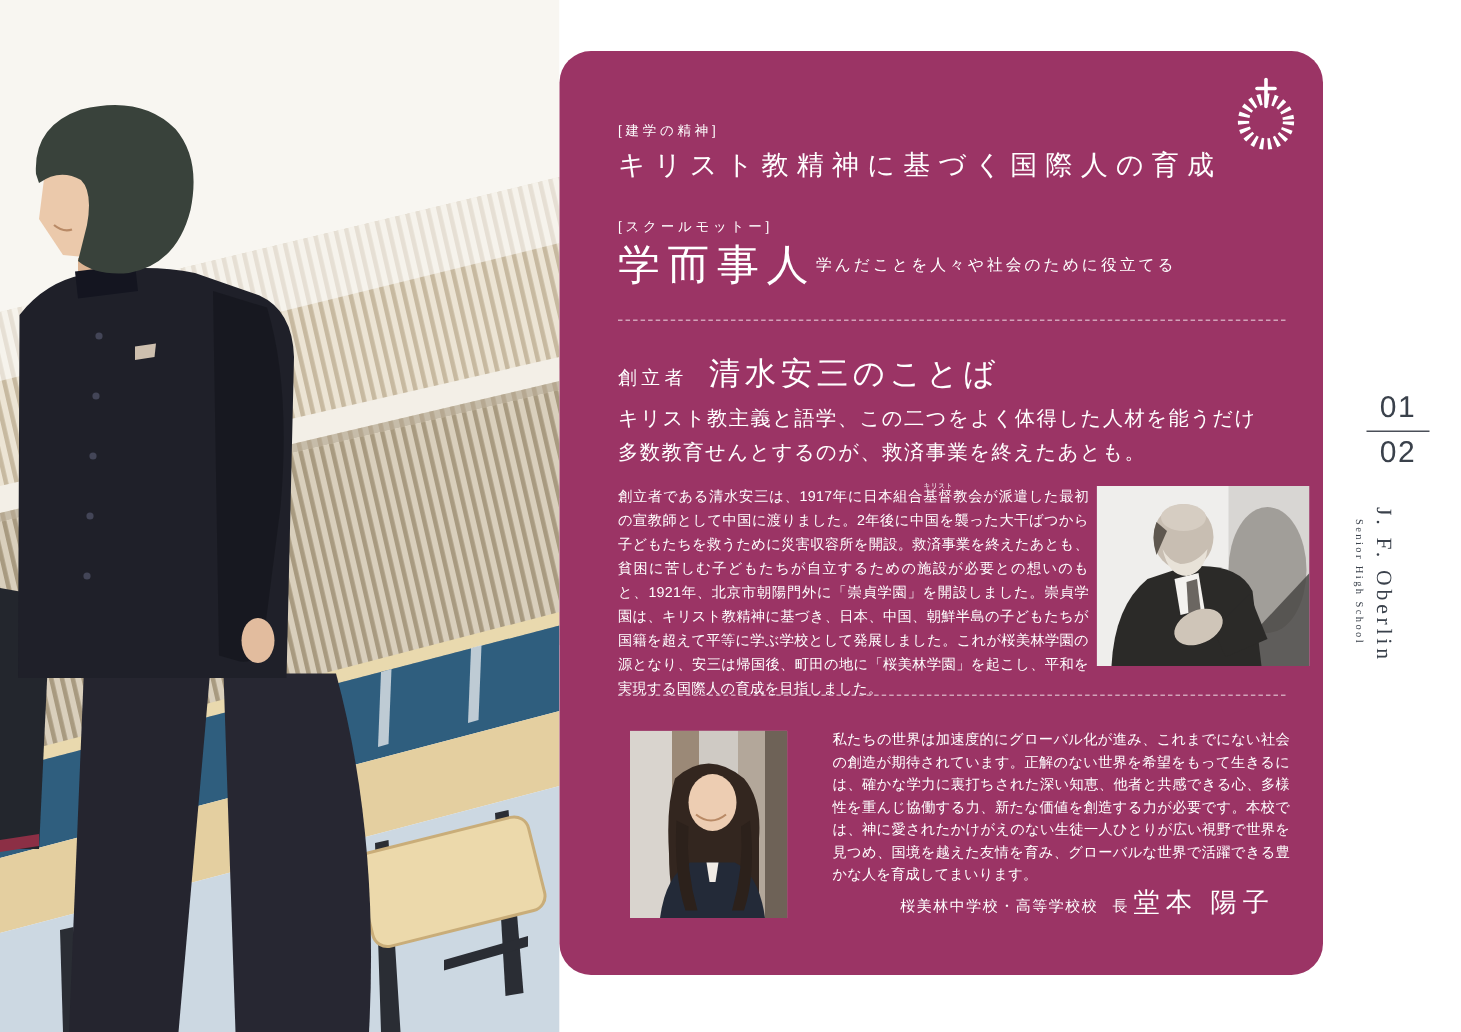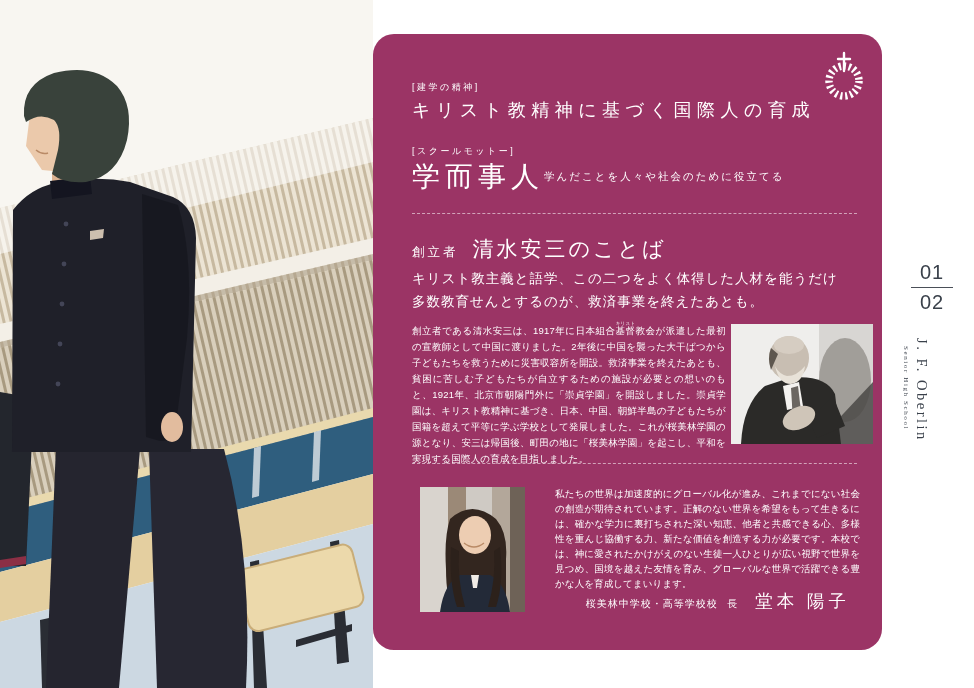--- a/index.html
+++ b/index.html
@@ -56,21 +56,21 @@
   .p-msg {
     position:absolute; left:182px; top:452px; width:305px;
     font-size:9.5px; line-height:15px; text-align:justify; letter-spacing:0.1px;
   }
   .p-sign {
     position:absolute; right:32px; top:555px;
     display:flex; align-items:baseline;
   }
   .p-sign-school { font-family:"Liberation Serif", serif; font-size:10px; letter-spacing:1px; }
   .p-sign-title  { font-family:"Liberation Serif", serif; font-size:10px; letter-spacing:4px; margin-left:0; }
-  .p-sign-name   { font-family:Liberation Sans, sans-serif; font-size:17.5px; letter-spacing:4px; margin-left:14px; }
+  .p-sign-name   { font-family:Liberation Serif, serif; font-size:17.5px; letter-spacing:4px; }
 
   
   .pageno { position:absolute; left:909px; top:261px; width:46px; text-align:center;
             color:#3A414B; font-family:Liberation Sans, sans-serif; }
   .pageno-top { font-size:20px; letter-spacing:1px; }
   .pageno-rule { border:0; border-top:1.5px solid #4a4f58; margin:3px 2px; }
   .pageno-bottom { font-size:20px; letter-spacing:1px; }
 
   .brand-vert {
     position:absolute; left:902px; top:338px; height:220px;

